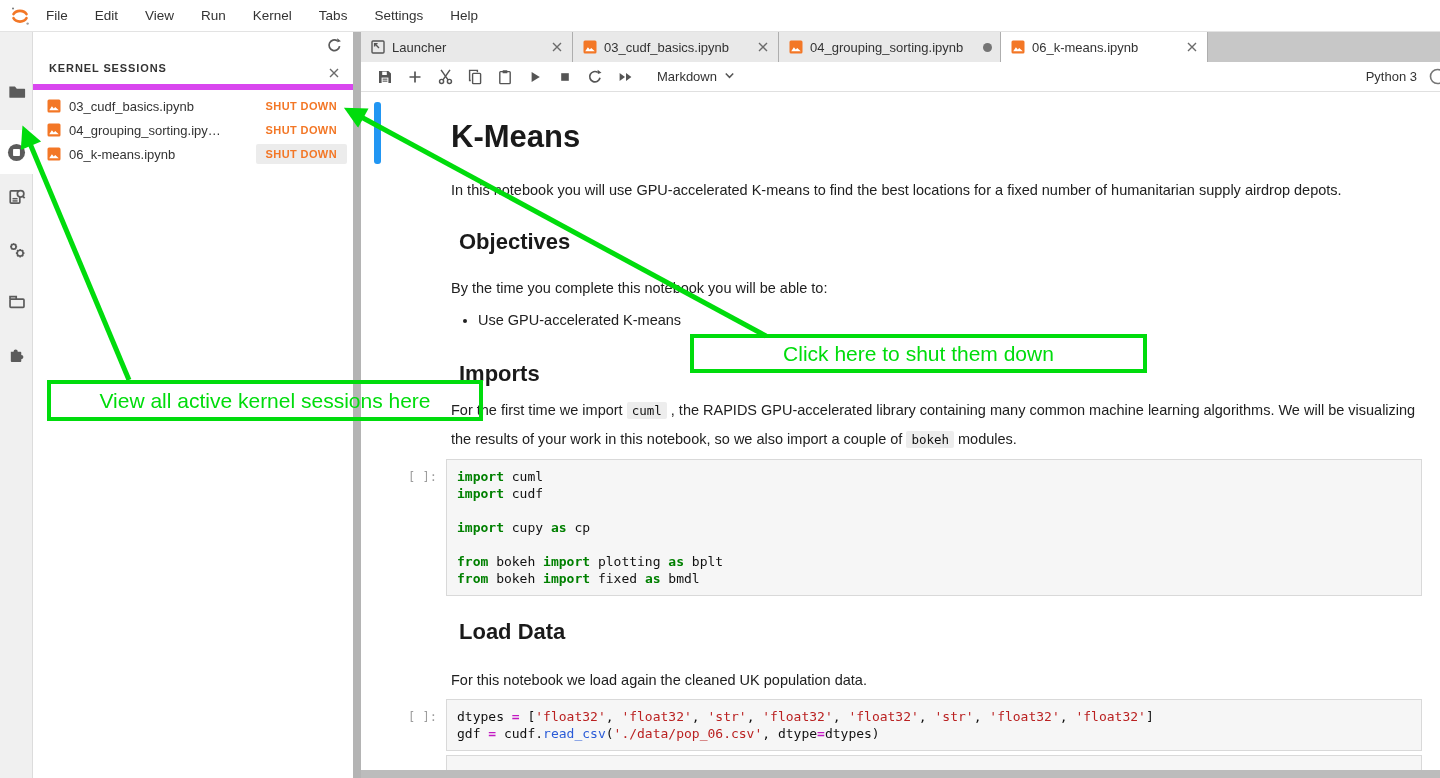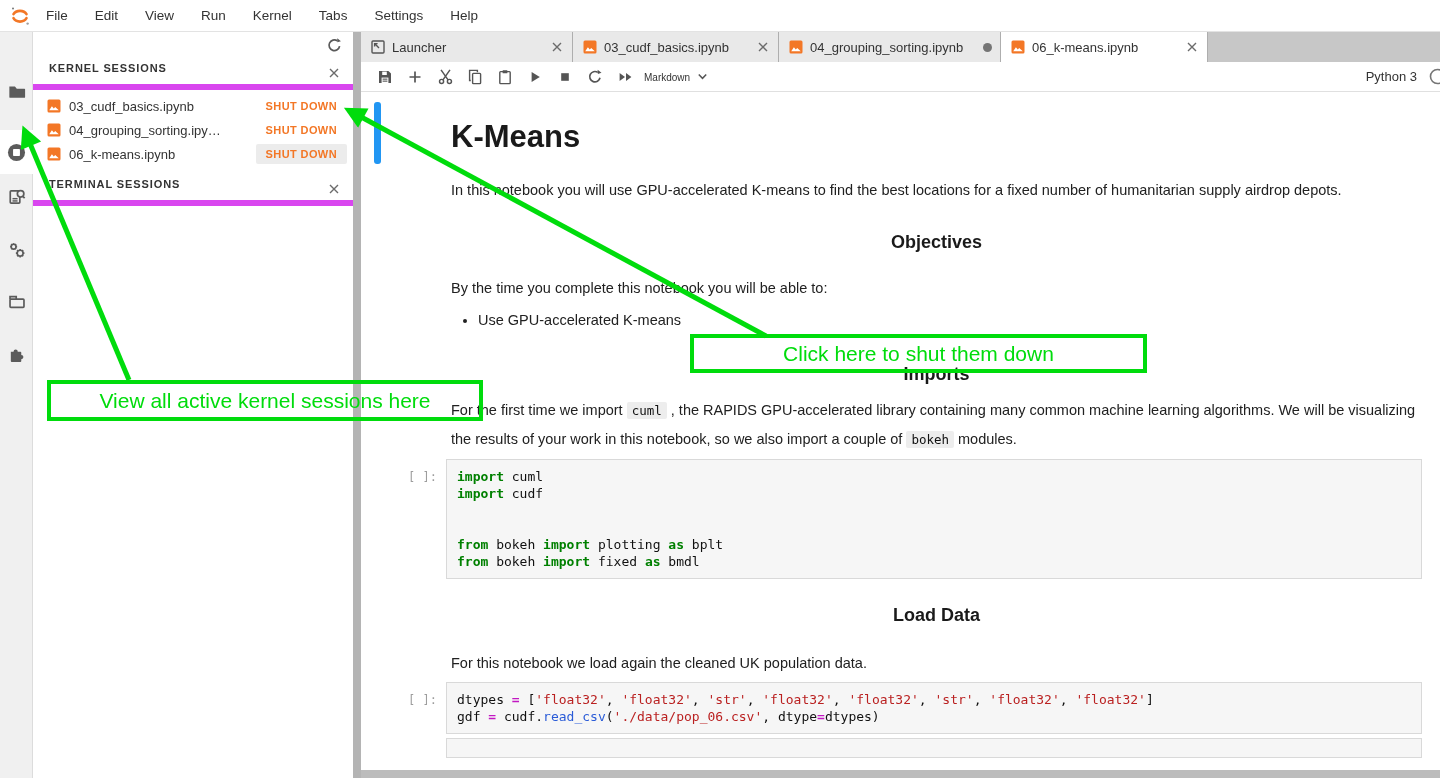--- a/index.html
+++ b/index.html
@@ -49,33 +49,33 @@
     border-right:1px solid #aeaeae;font-size:13px;color:#333;overflow:hidden;}
   .tab.active{background:#fff;}
   .tab-label{white-space:nowrap;overflow:hidden;flex:1;}
   .tab-close{color:#5f5f5f;margin-left:4px;}
   .tab-dirty{width:9px;height:9px;border-radius:50%;background:#757575;margin-left:4px;flex:none;}
 
   .nbtoolbar{position:absolute;left:0;top:30px;right:0;height:30px;background:#fff;
     border-bottom:1px solid #e0e0e0;display:flex;align-items:center;padding:0 10px 0 16px;}
   .tb-icons{display:flex;gap:14px;align-items:center;}
   .tb-btn{width:16px;height:16px;display:flex;align-items:center;justify-content:center;}
-  .celltype{display:flex;align-items:flex-end;gap:6px;margin-left:11px;font-size:10px;color:#333;}
+  .celltype{display:flex;align-items:flex-start;gap:6px;margin-left:24px;font-size:13px;color:#333;}
   .tb-right{margin-left:auto;display:flex;align-items:center;gap:12px;font-size:13px;color:#333;padding-right:6px;}
 
   .content{position:absolute;left:0;top:60px;right:0;bottom:8px;background:#fff;overflow:hidden;}
   .content-inner{padding:0 40px 0 90px;}
   .cellbar{position:absolute;left:13px;top:10px;width:7px;height:62px;border-radius:3px;background:#2196F3;}
   .scrollbar{position:absolute;right:0;top:0;width:15px;height:100%;background:#fcfcfc;border-left:1px solid #e9e9e9;}
   .scroll-thumb{position:absolute;left:2px;top:8px;width:10px;height:126px;border-radius:6px;background:#c2c2c2;}
   .bottom-strip{position:absolute;left:0;right:0;bottom:0;height:8px;background:#bcbcbc;}
 
   
   .nb-h1{font-size:31px;line-height:38px;font-weight:bold;color:#1a1a1a;margin:26px 0 0 0;}
-  .nb-h2{font-size:18px;line-height:28px;font-weight:bold;color:#1a1a1a;margin:8px;text-align:center;}
+  .nb-h2{font-size:22px;line-height:28px;font-weight:bold;color:#1a1a1a;margin:8px;}
   .nb-p{font-size:14.5px;line-height:28px;color:#212121;margin:0;}
   .nb-ul{margin:4px 0 16px 0;padding-left:27px;font-size:14.5px;line-height:28px;color:#212121;}
   .mt26{margin-top:26px}.mt24{margin-top:24px}.mt22{margin-top:22px}.mt20{margin-top:20px}
   .mt18{margin-top:18px}.mt16{margin-top:1px}
   .inline-code{font-family:"DejaVu Sans Mono", monospace;font-size:12.5px;background:#ededed;
     padding:1px 5px;border-radius:2px;color:#111;}
 
   
   .code-cell{position:relative;margin:5px 0 0 -5px;background:#f6f6f6;border:1px solid #d9d9d9;
     padding:8px 10px;font-family:"DejaVu Sans Mono", monospace;font-size:13px;line-height:17px;color:#111;}
@@ -219,28 +219,20 @@
             <svg width="14" height="14" viewBox="0 0 14 14">
               <rect x="0.5" y="0.5" width="13" height="13" rx="1.5" fill="#F37726"></rect>
               <path d="M2.2 11.2 L4.9 7.2 L6.8 9.6 L8.2 8 L11.8 11.2 Z" fill="#fff"></path>
             </svg>
           </span>
           <span class="sess-name">06_k-means.ipynb</span>
           <span class="shutdown hl">SHUT DOWN</span>
         </div>
       </div>
       <div class="terminal-gap"></div>
-      <div class="sec-header">
-        <span class="sec-title">TERMINAL SESSIONS</span>
-        <span class="icon">
-          <svg width="14" height="14" viewBox="0 0 14 14">
-            <path d="M3 3 L11 11 M11 3 L3 11" stroke="#6b6b6b" stroke-width="1.4"></path>
-          </svg>
-        </span>
-      </div>
     </div>
 </div>
 
 <div class="divider"></div>
 
 <div class="main">
   <div class="tabbar" id="tabbar">
       <div class="tab" style="width: 212px;">
         <span class="icon">
           <svg width="14" height="14" viewBox="0 0 14 14">
@@ -401,20 +393,21 @@
         <ul class="nb-ul">
           <li>Use GPU-accelerated K-means</li>
         </ul>
         <div class="nb-h2 mt26">Imports</div>
         <p class="nb-p mt16"><span>For the first time we import </span><span class="inline-code">cuml</span><span> , the RAPIDS GPU-accelerated library containing many common machine learning algorithms. We will be visualizing the results of your work in this notebook, so we also import a couple of </span><span class="inline-code">bokeh</span><span> modules.</span></p>
         <div class="code-cell">
           <span class="prompt">[ ]:</span>
           <div class="code-line"><span class="tk-k">import</span><span class="tk-x"> cuml</span></div>
           <div class="code-line"><span class="tk-k">import</span><span class="tk-x"> cudf</span></div>
           <div class="code-line">&nbsp;</div>
+          <div class="code-line"><span class="tk-k">import</span><span class="tk-x"> cupy </span><span class="tk-k">as</span><span class="tk-x"> cp</span></div>
           <div class="code-line">&nbsp;</div>
           <div class="code-line"><span class="tk-k">from</span><span class="tk-x"> bokeh </span><span class="tk-k">import</span><span class="tk-x"> plotting </span><span class="tk-k">as</span><span class="tk-x"> bplt</span></div>
           <div class="code-line"><span class="tk-k">from</span><span class="tk-x"> bokeh </span><span class="tk-k">import</span><span class="tk-x"> fixed </span><span class="tk-k">as</span><span class="tk-x"> bmdl</span></div>
         </div>
         <div class="nb-h2 mt22">Load Data</div>
         <p class="nb-p mt20"><span>For this notebook we load again the cleaned UK population data.</span></p>
         <div class="code-cell">
           <span class="prompt">[ ]:</span>
           <div class="code-line"><span class="tk-x">dtypes </span><span class="tk-o">=</span><span class="tk-x"> [</span><span class="tk-s">'float32'</span><span class="tk-x">, </span><span class="tk-s">'float32'</span><span class="tk-x">, </span><span class="tk-s">'str'</span><span class="tk-x">, </span><span class="tk-s">'float32'</span><span class="tk-x">, </span><span class="tk-s">'float32'</span><span class="tk-x">, </span><span class="tk-s">'str'</span><span class="tk-x">, </span><span class="tk-s">'float32'</span><span class="tk-x">, </span><span class="tk-s">'float32'</span><span class="tk-x">]</span></div>
           <div class="code-line"><span class="tk-x">gdf </span><span class="tk-o">=</span><span class="tk-x"> cudf.</span><span class="tk-f">read_csv</span><span class="tk-x">(</span><span class="tk-s">'./data/pop_06.csv'</span><span class="tk-x">, dtype</span><span class="tk-o">=</span><span class="tk-x">dtypes)</span></div>

